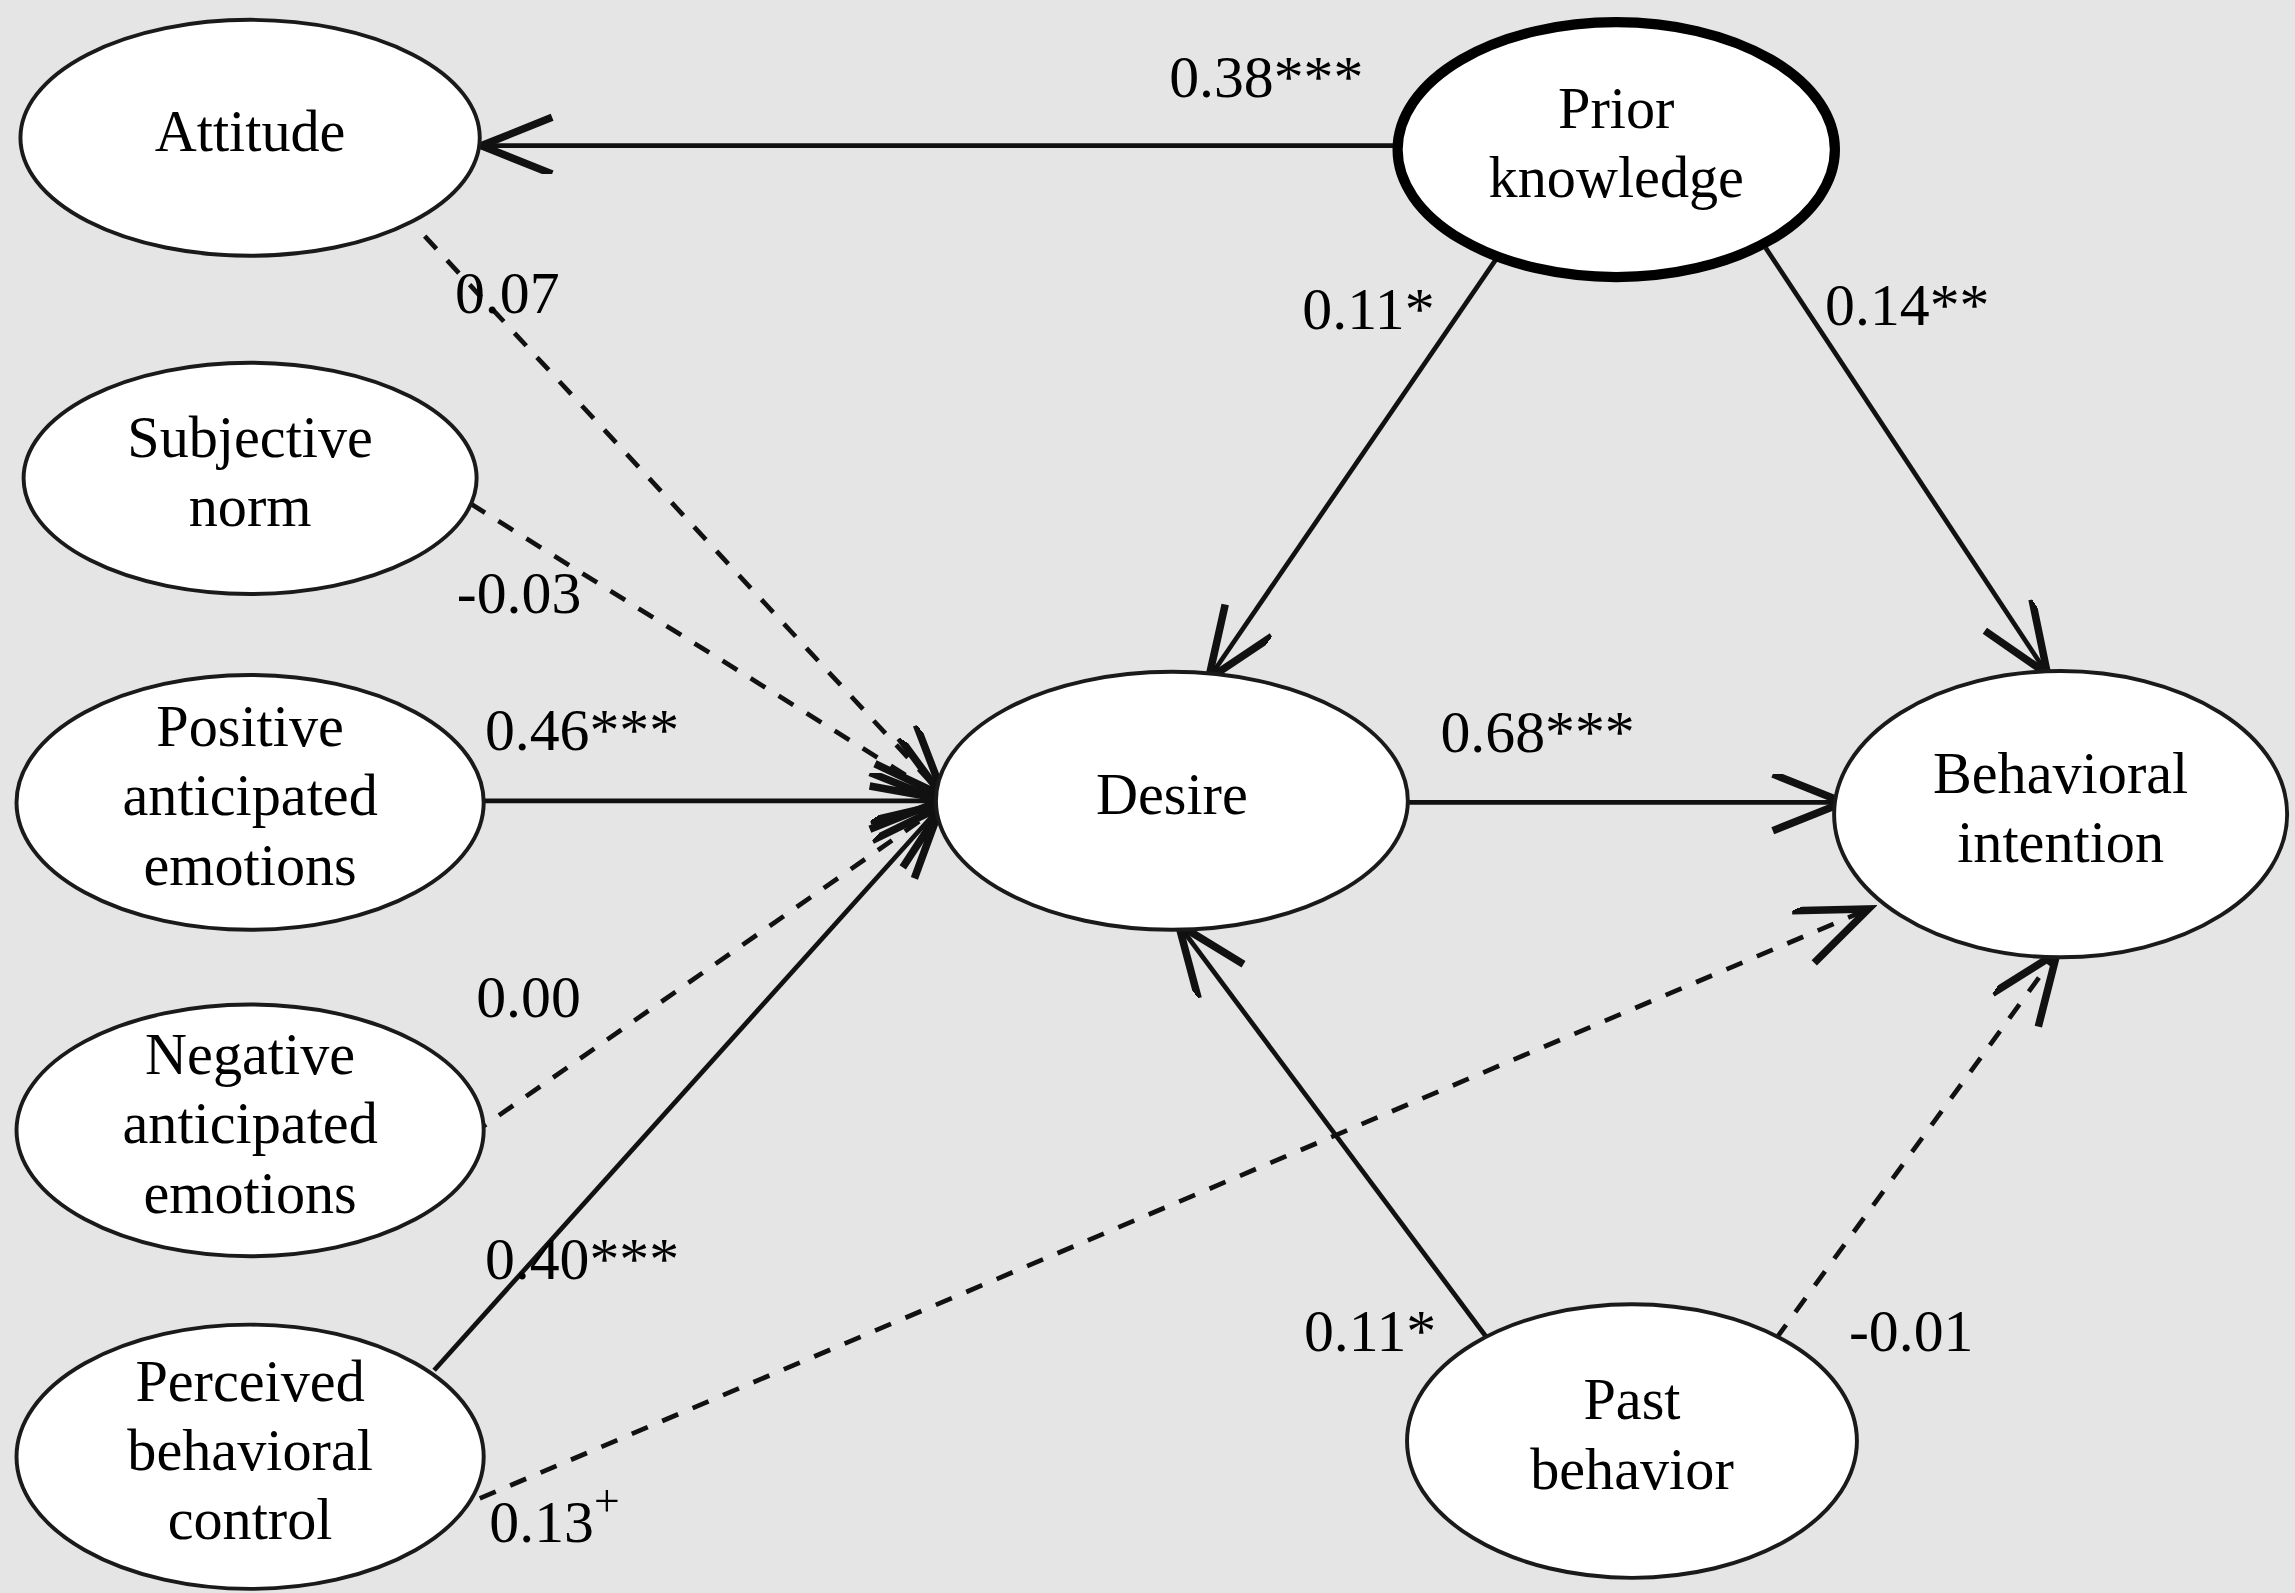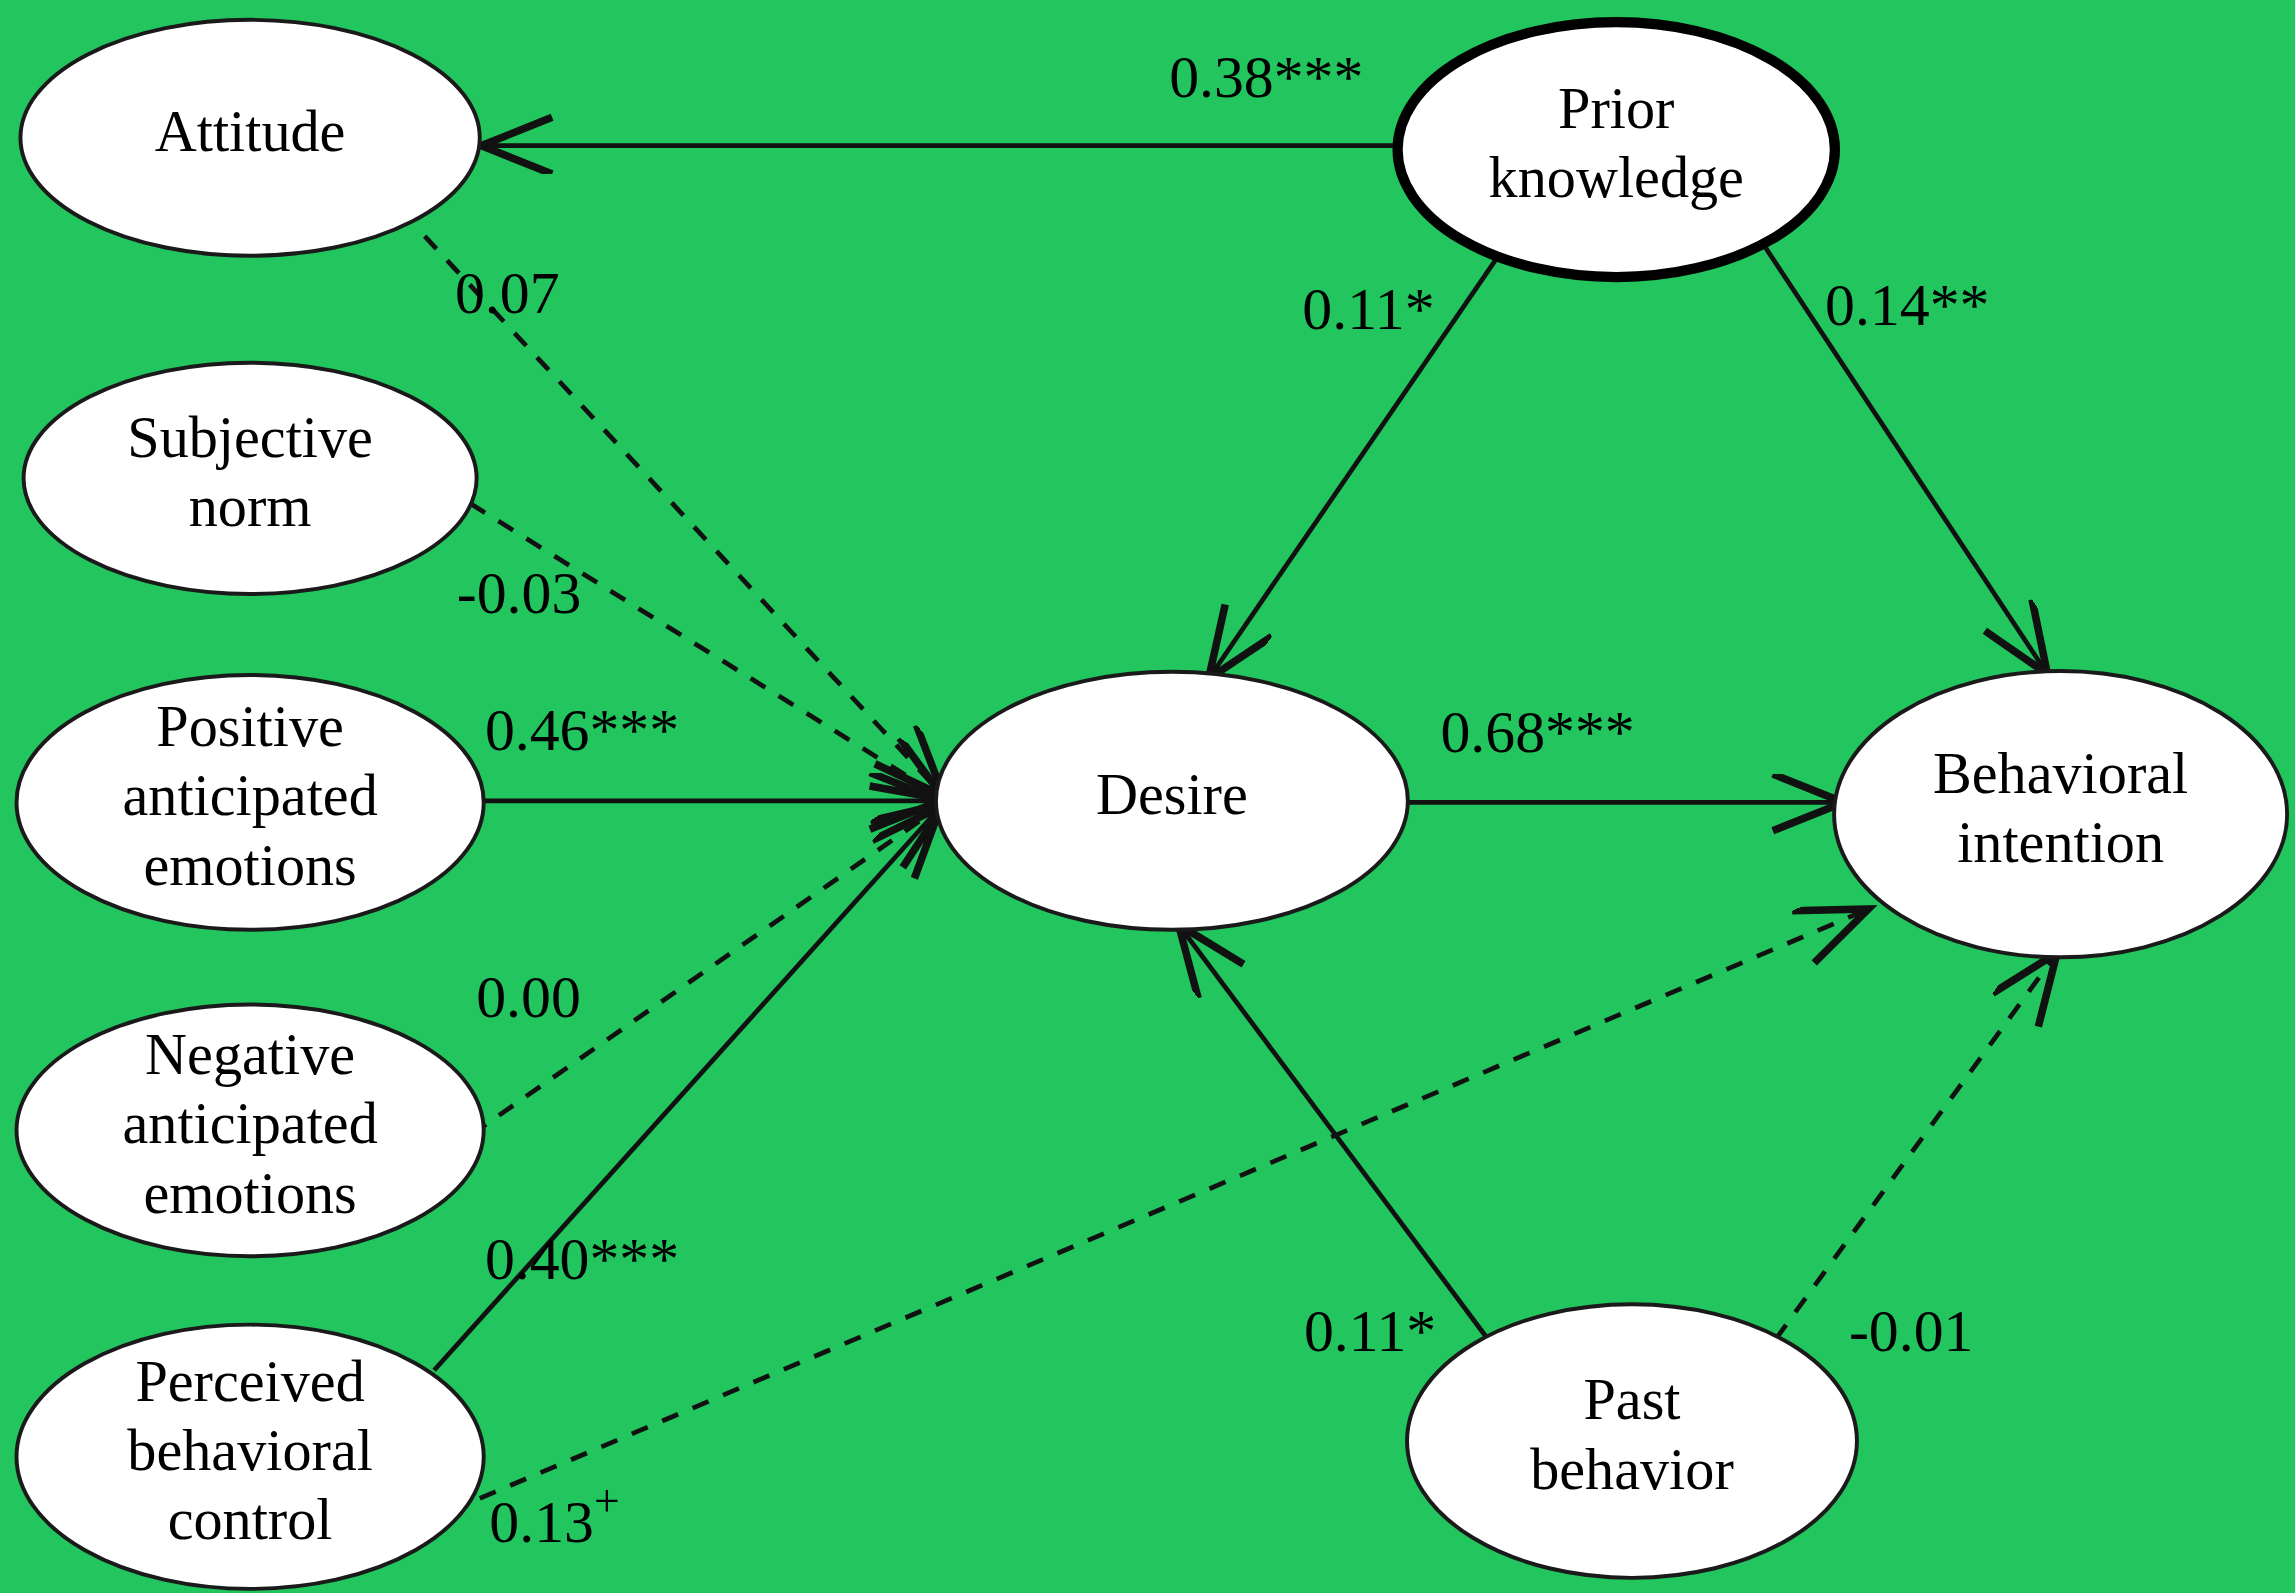--- a/index.html
+++ b/index.html
@@ -7,21 +7,21 @@
     padding: 0;
     background: #ffffff;
   }
   body {
     font-family: "Liberation Serif", "DejaVu Serif", serif;
   }
   #diagram-root {
     position: relative;
     width: 2295px;
     height: 1593px;
-    background: #22c55e;
+    background: #e5e5e5;
     overflow: hidden;
   }
   svg#sem-canvas {
     position: absolute;
     top: 0;
     left: 0;
     width: 2295px;
     height: 1593px;
     display: block;
   }

